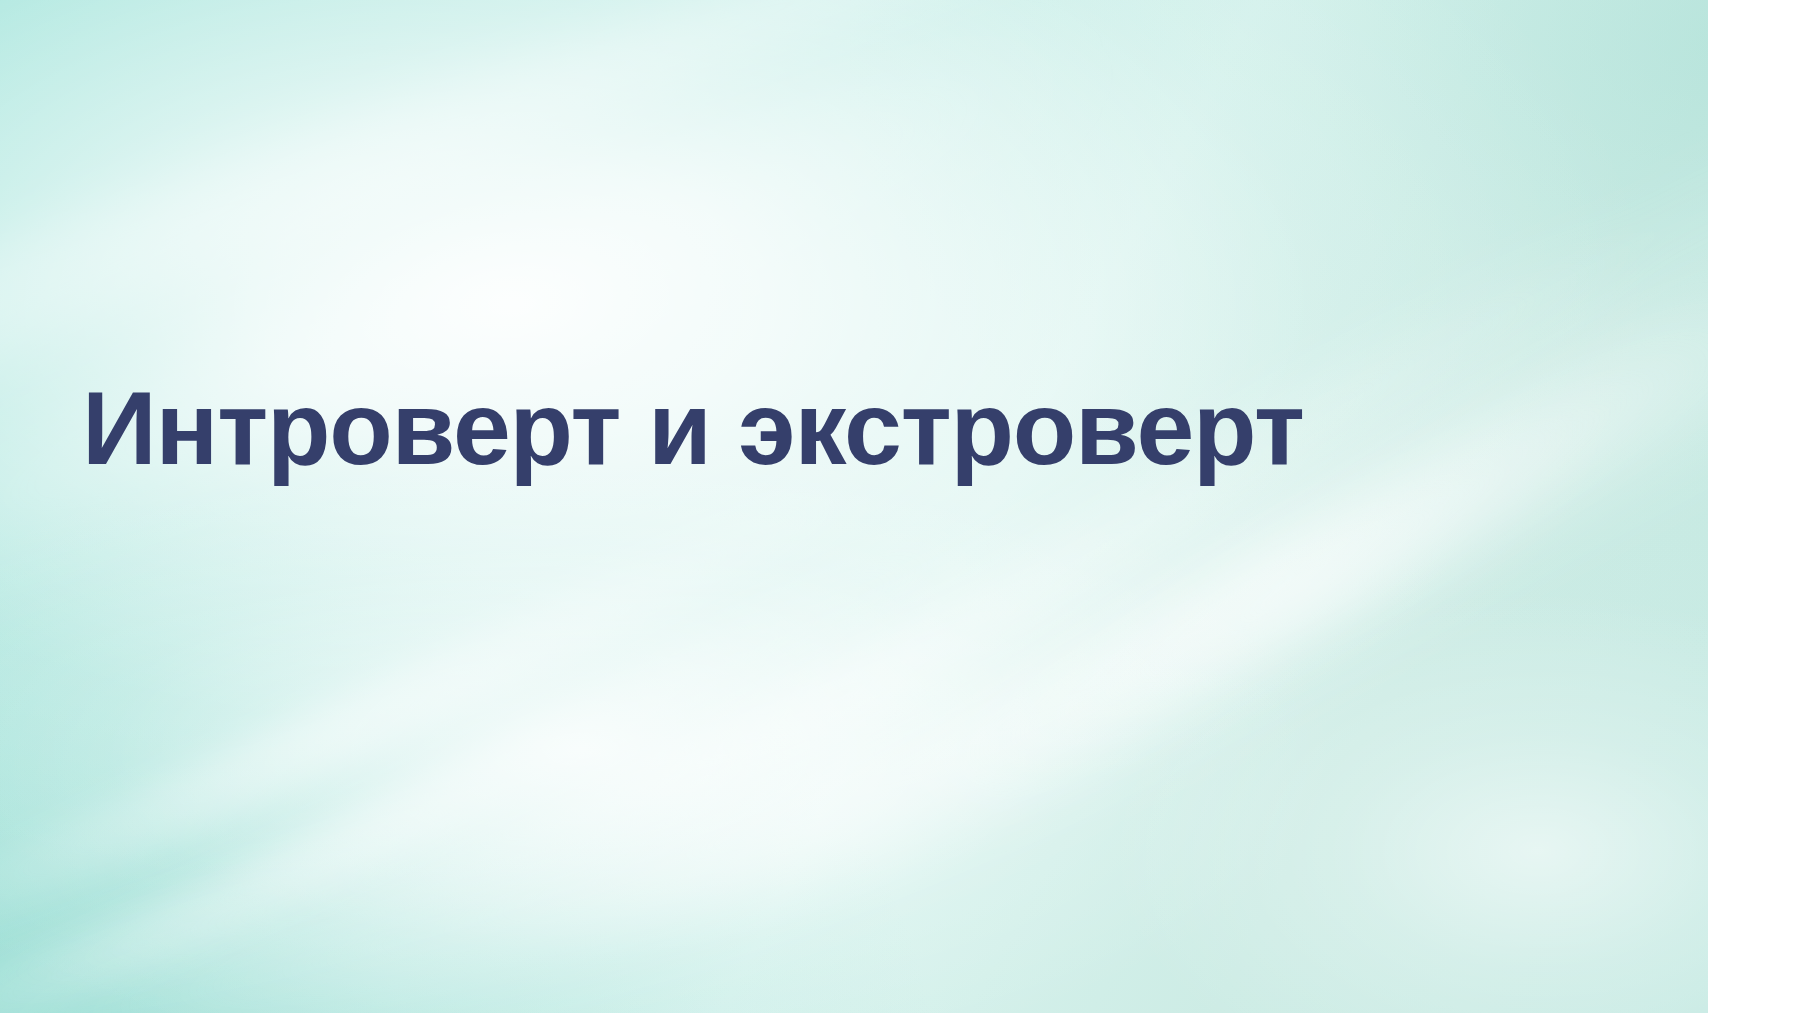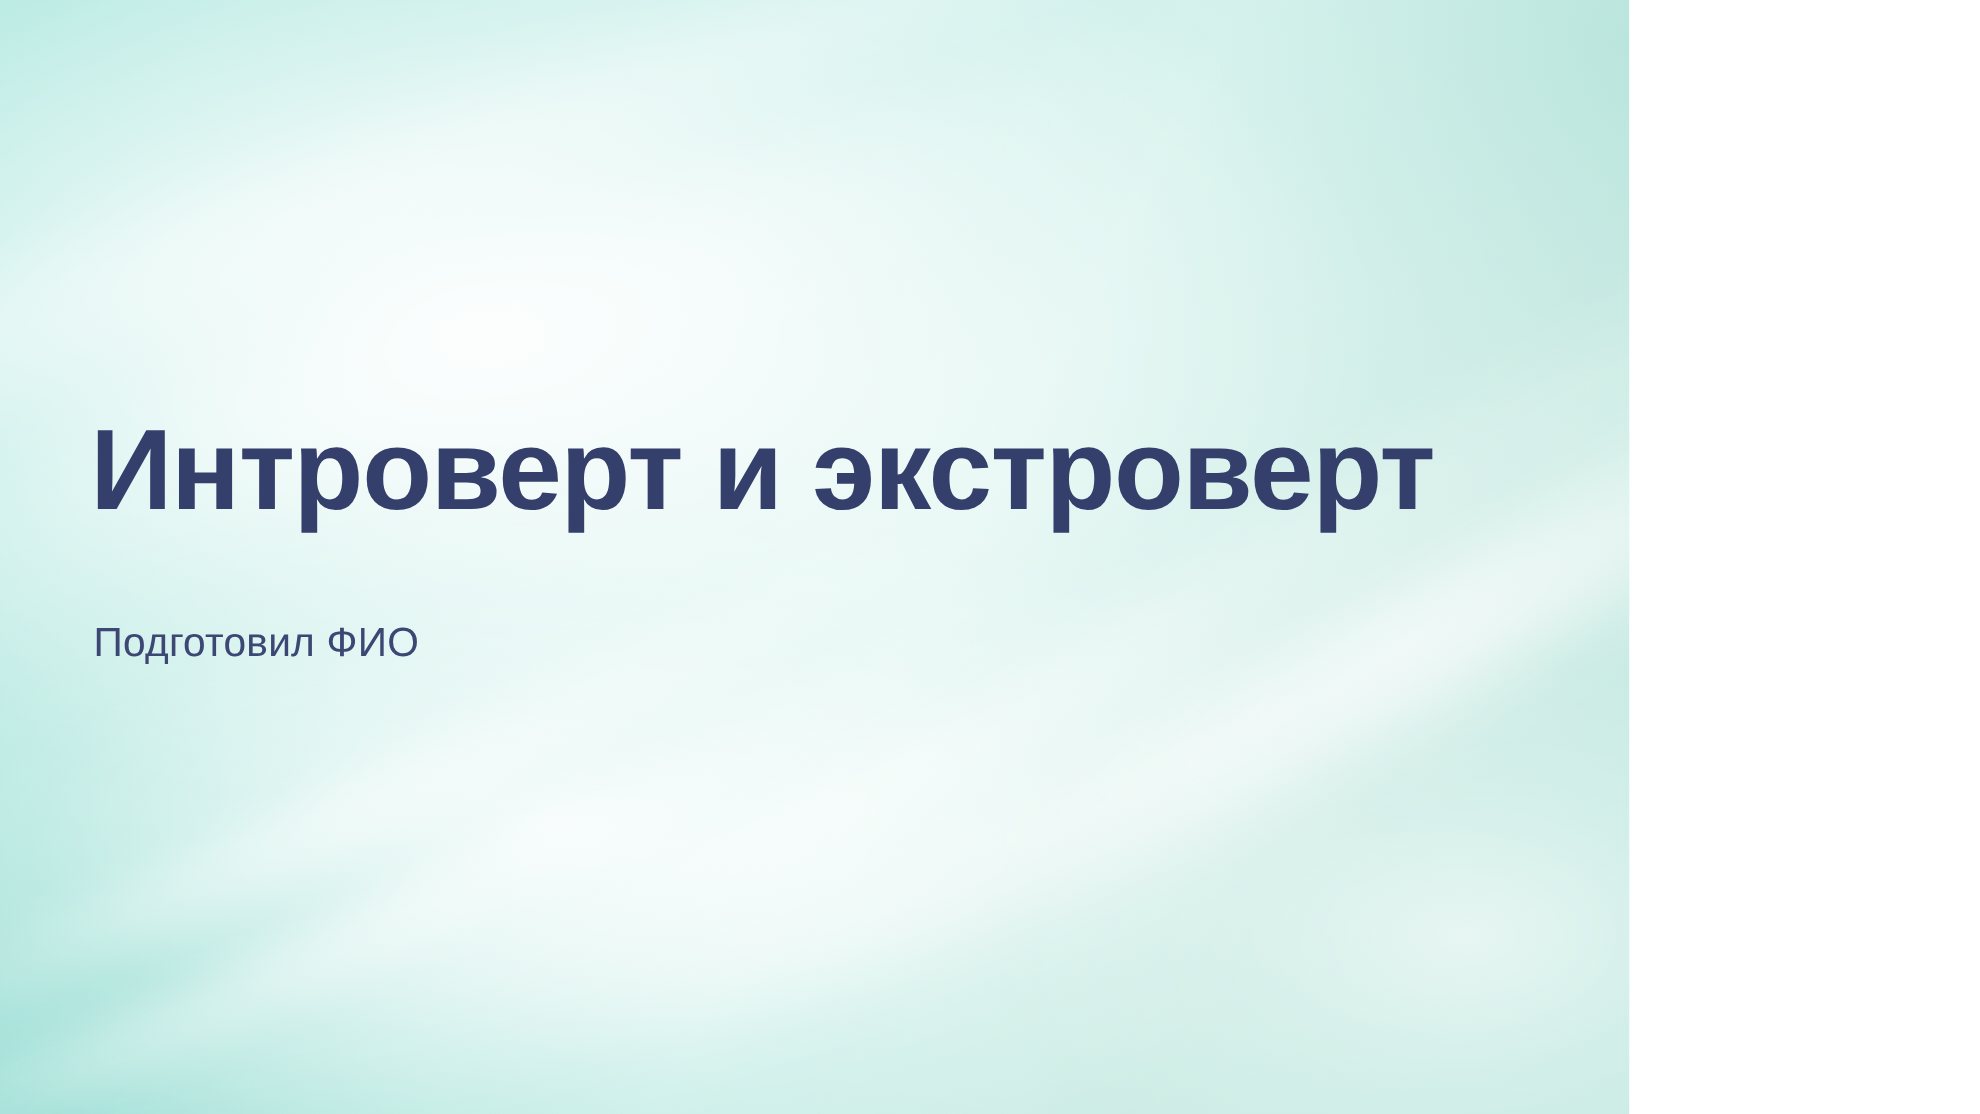--- a/index.html
+++ b/index.html
@@ -4,21 +4,21 @@
 <title>Интроверт и экстроверт</title>
 <style>
   html, body {
     margin: 0;
     padding: 0;
     background: #ffffff;
   }
 
   .slide {
     position: relative;
-    width: 1481px;
+    width: 1708px;
     height: 1013px;
     overflow: hidden;
     font-family: "Liberation Sans", "DejaVu Sans", sans-serif;
     
     background-color: #5eead4;
     user-select: none;
   }
 
   
 
@@ -192,16 +192,15 @@
 
     <path d="M 900 760 C 1150 630, 1420 470, 1700 320 L 1800 330 C 1520 500, 1230 680, 980 820 Z" fill="url(#waveGradB)" filter="url(#softBlur)"></path>
   </svg>
 
   <div class="bg-layer bg-bloom-main"></div>
   <div class="bg-layer bg-bloom-low"></div>
   <div class="bg-layer bg-bloom-right"></div>
 
   <div class="content">
     <h1 class="slide-title">Интроверт и экстроверт</h1>
-    <p class="slide-subtitle">Подготовил ФИО</p>
   </div>
 
 </div>
 
 </body></html>

